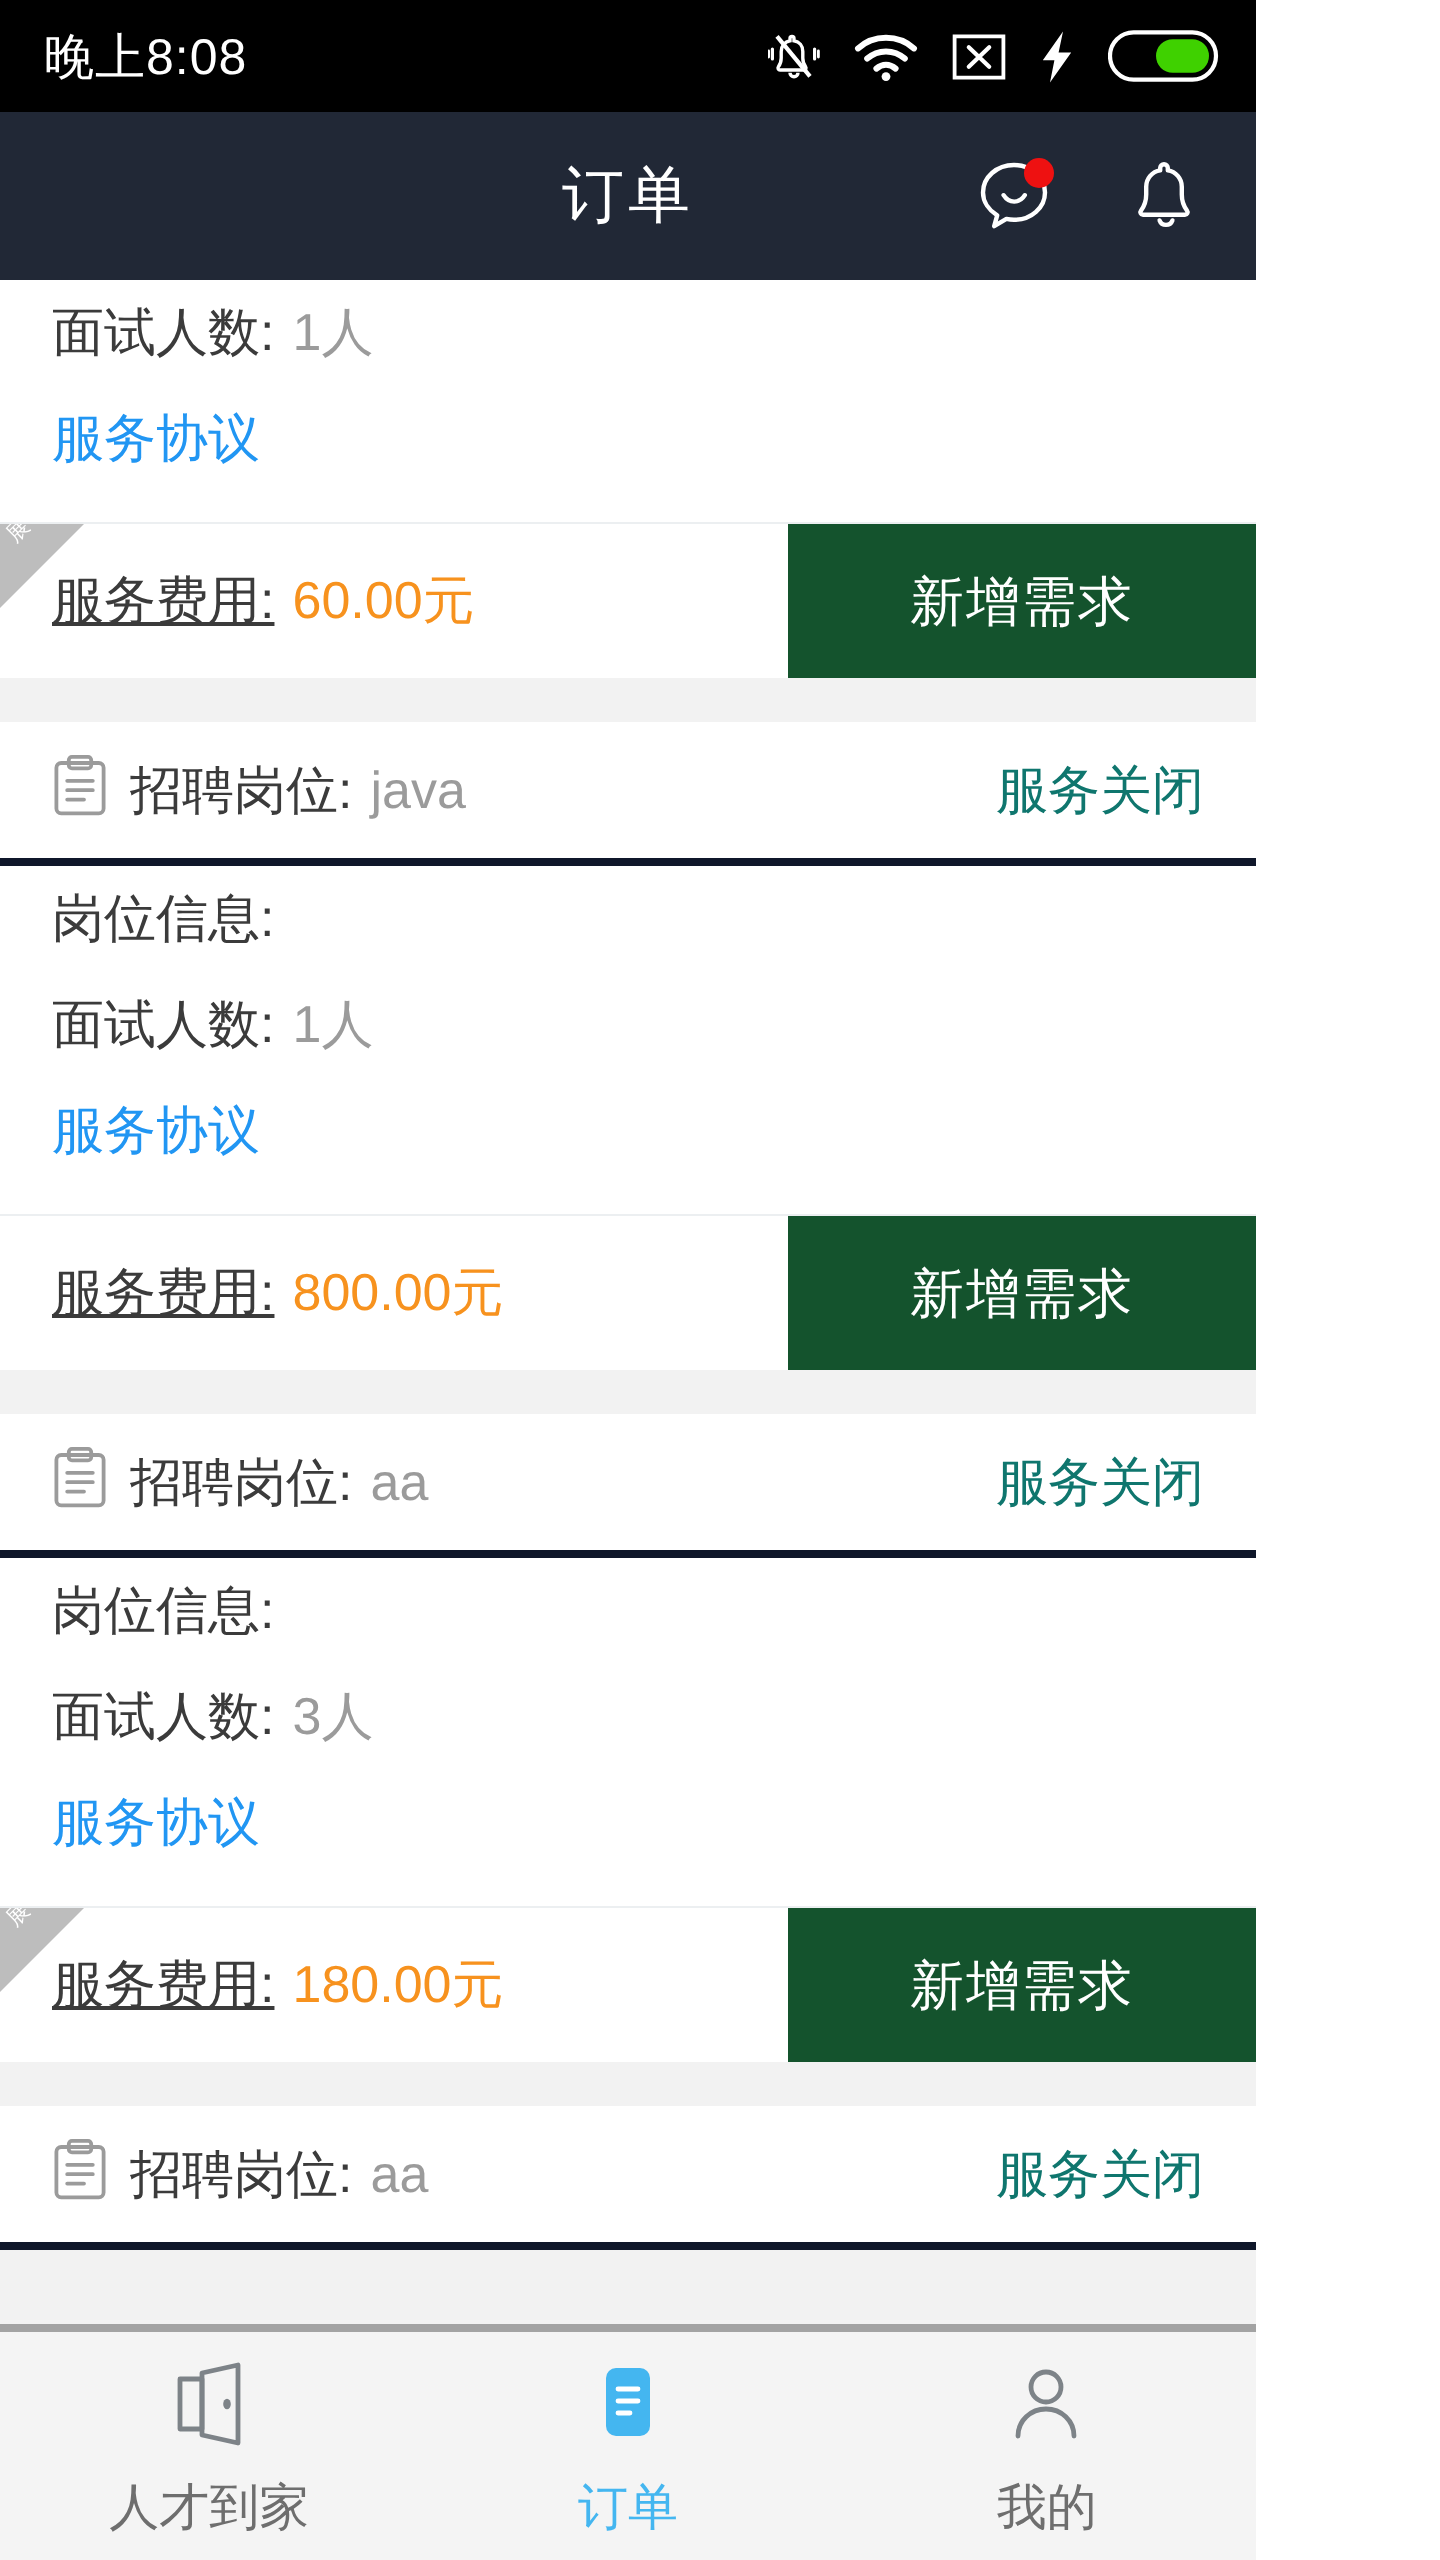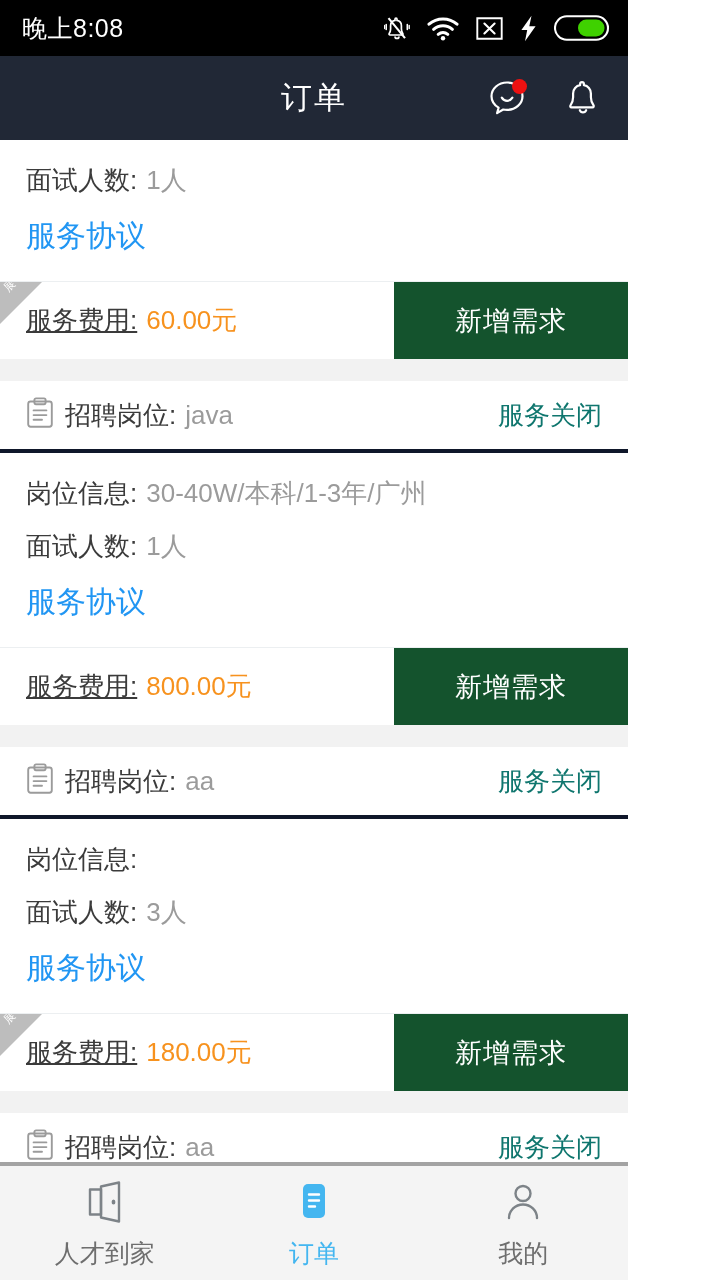--- a/index.html
+++ b/index.html
@@ -49,25 +49,25 @@
   .job-head {
     display:flex; align-items:center; height:72px;
     padding:0 26px; border-bottom:4px solid #0f172a;
   }
   .job-head .doc-icon { flex:0 0 auto; margin-right:11px; display:block; }
   .job-head .label { font-size:26px; color:#3b3b3b; }
   .job-head .value { font-size:26px; color:#9b9b9b; margin-left:9px; }
   .job-head .status { margin-left:auto; font-size:26px; color:#0f766e; }
 
   
-  .info-rows { padding:14px 26px 10px 26px; }
+  .info-rows { padding:0 26px 10px 26px; }
   .info-row { display:flex; align-items:baseline; padding:9px 0; }
   .info-row .label { font-size:26px; color:#3b3b3b; white-space:nowrap; }
   .info-row .value { font-size:26px; color:#9b9b9b; margin-left:9px; }
-  .agreement { font-size:30px; color:#2196f3; padding:9px 0 14px 0; display:inline-block; }
+  .agreement { font-size:26px; color:#2196f3; padding:9px 0 14px 0; display:inline-block; }
 
   
   .fee-bar {
     display:flex; align-items:stretch; height:78px;
     border-top:1px solid #eceff1; position:relative;
   }
   .fee-left {
     flex:1 1 auto; display:flex; align-items:center; padding-left:26px;
   }
   .fee-left .label { font-size:26px; color:#3b3b3b;text-decoration:underline; }
@@ -212,21 +212,20 @@
             <path d="M7.6 13.4h12.8M7.6 18.1h12.8M7.6 22.8h8.4" stroke="#9b9b9b" stroke-width="1.9" stroke-linecap="round"></path>
           </svg>
         </span>
         <span class="label">招聘岗位:</span>
         <span class="value">java</span>
         <span class="status">服务关闭</span>
       </div>
       <div class="info-rows">
         <div class="info-row">
           <span class="label">岗位信息:</span>
-          <span class="value">30-40W/本科/1-3年/广州</span>
         </div>
         <div class="info-row">
           <span class="label">面试人数:</span>
           <span class="value">1人</span>
         </div>
         <a class="agreement">服务协议</a>
       </div>
       <div class="fee-bar">
         <div class="fee-left">
           <span class="label">服务费用:</span>

